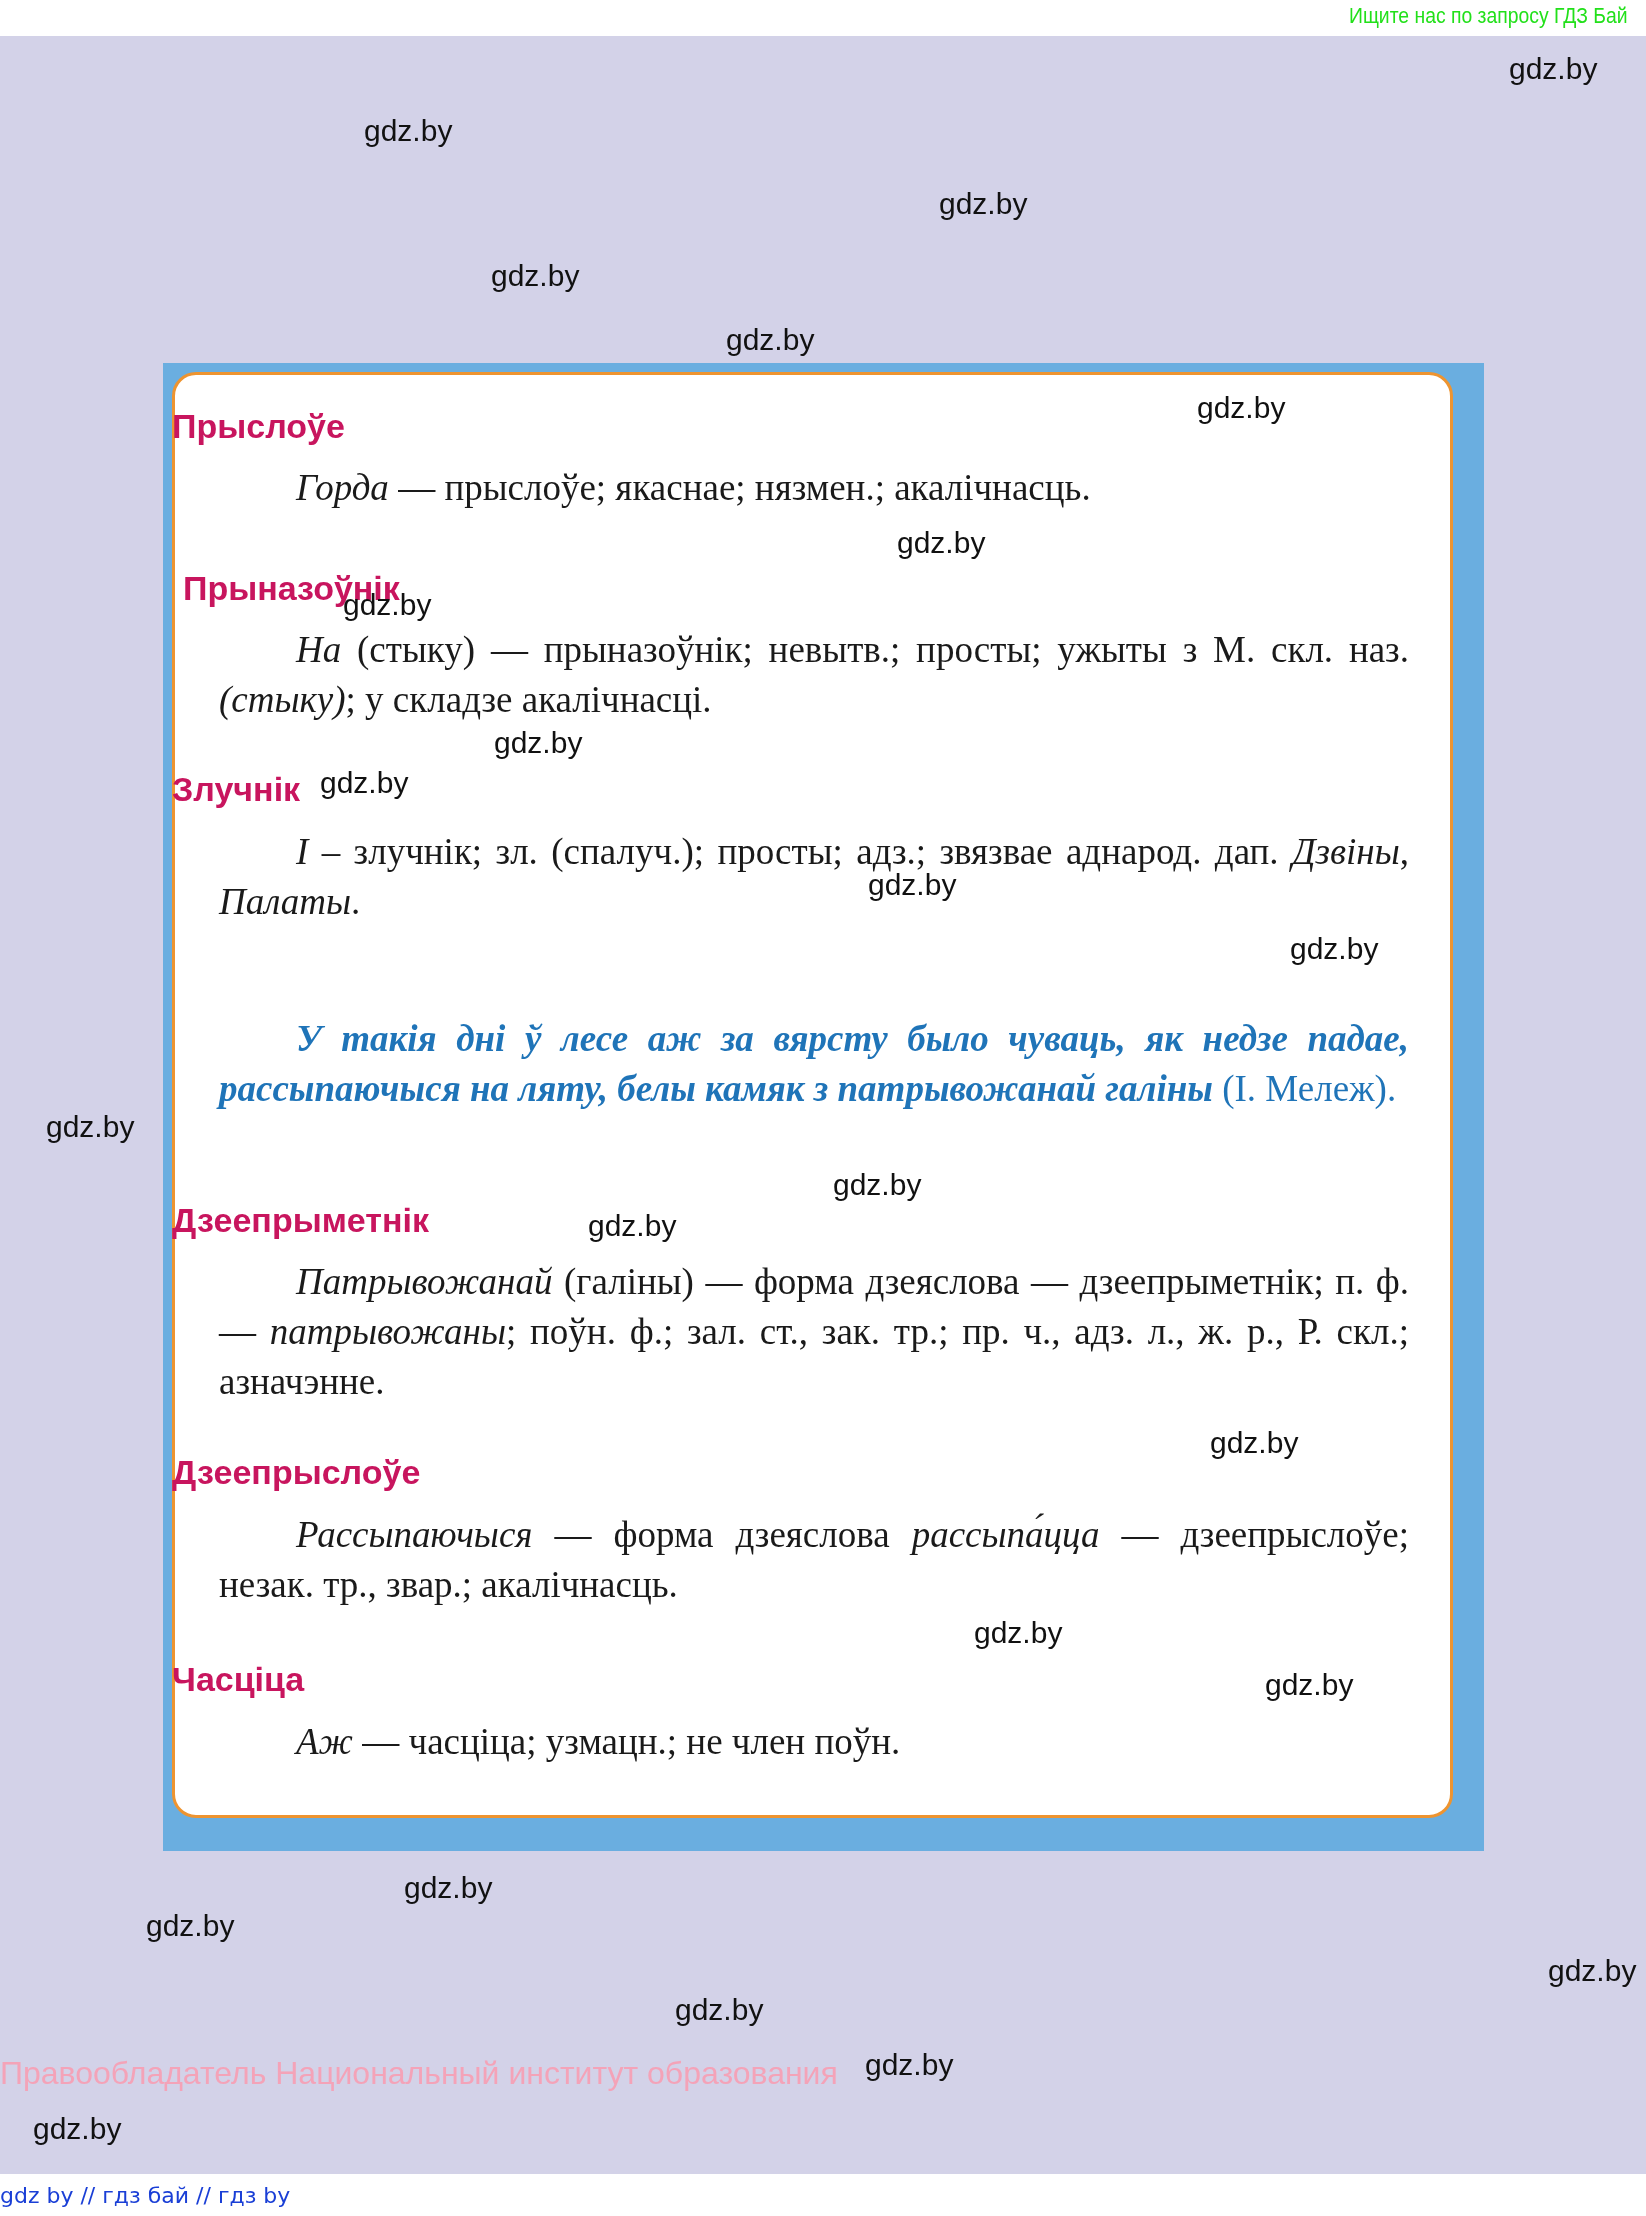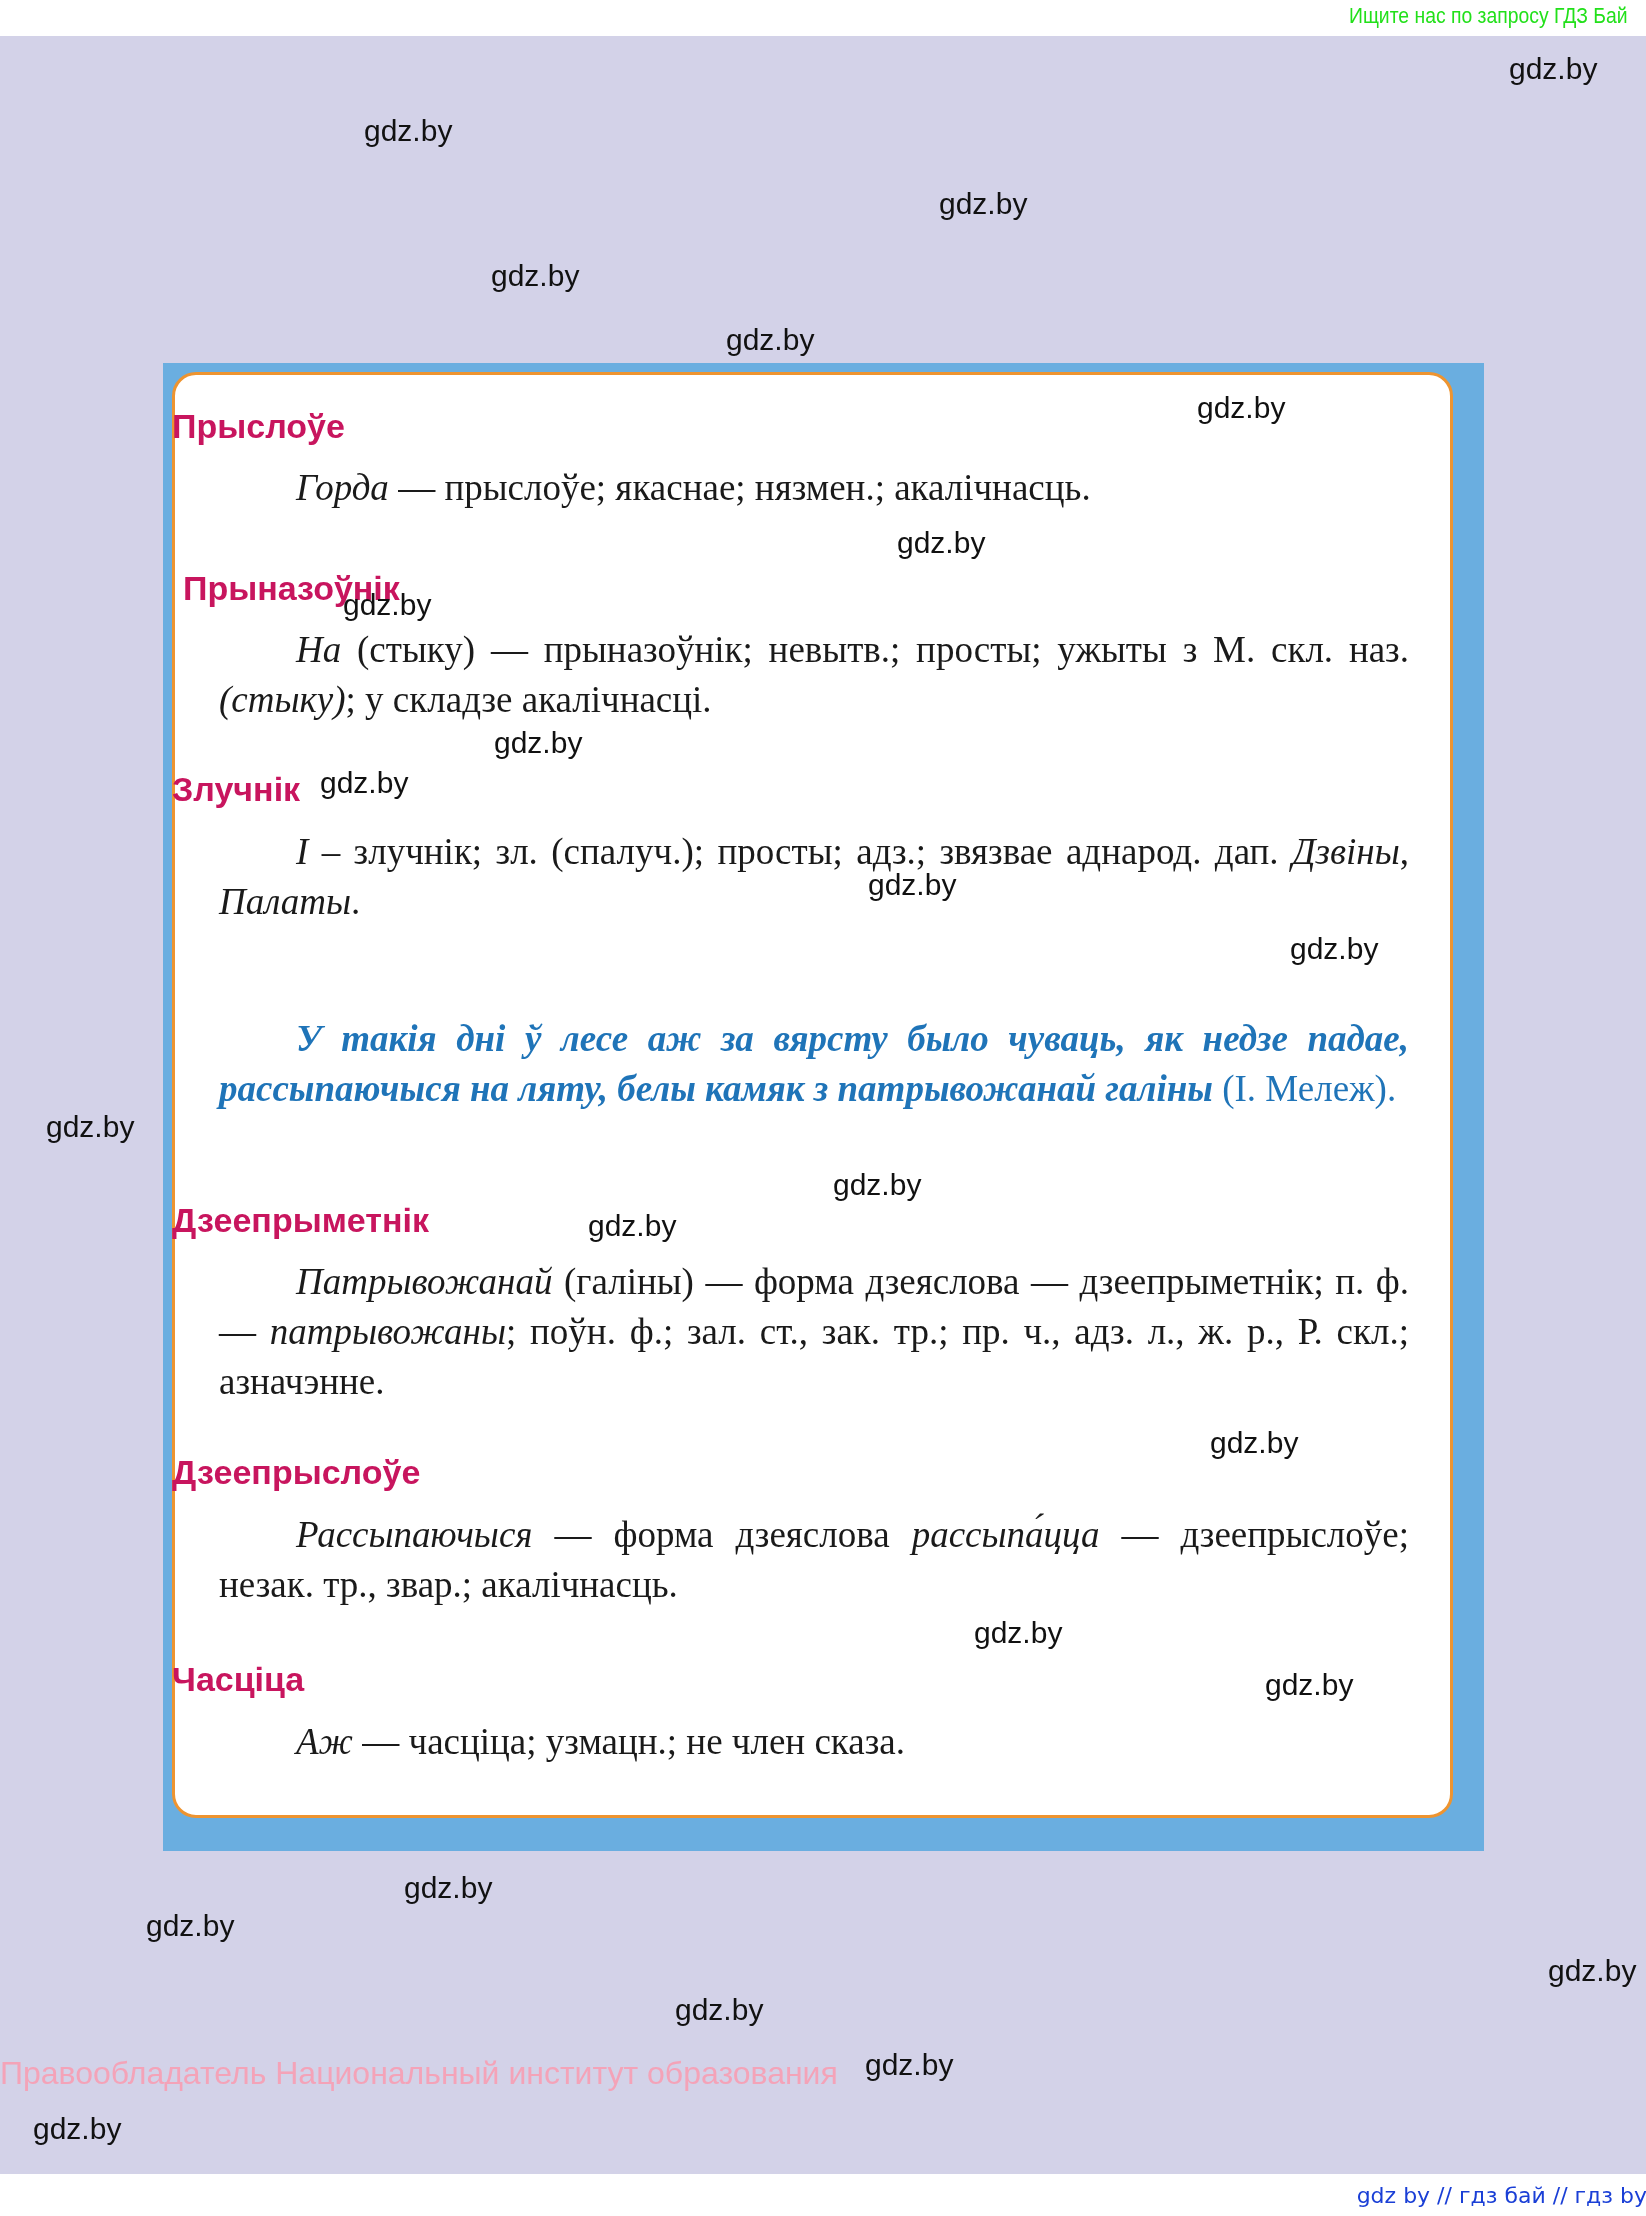--- a/index.html
+++ b/index.html
@@ -1,19 +1,19 @@
 <!DOCTYPE html>
 <html style="font-size:13px"><head>
 <meta charset="utf-8">
 <style>
   html, body { margin:0; padding:0; }
   body { width:1647px; height:2216px; position:relative; background:#d3d2e8; overflow:hidden; font-family:"Liberation Sans", sans-serif; }
   .topbar { position:absolute; left:0; top:0; width:1647px; height:36px; background:#ffffff; text-align:right; }
   .topbar span { display:inline-block; margin-top:3.2px; color:#22e01a; font-size:22px; font-family:"Liberation Sans", sans-serif; transform:scaleX(0.88); }
-  .bottombar { position:absolute; left:0; top:2174px; width:1647px; height:43px; background:#ffffff; text-align:right; }
+  .bottombar { position:absolute; left:0; top:2174px; width:1647px; height:43px; background:#ffffff; text-align:left; }
   .bottombar span { display:inline-block; margin-top:8.9px; color:#1a3fd6; font-size:22px; font-family:"DejaVu Sans", sans-serif; }
   .frame { position:absolute; left:163px; top:363px; width:1321px; height:1488px; background:#6aaee0; }
   .card { position:absolute; left:172px; top:372px; width:1281px; height:1446px; background:#ffffff; border:3.2px solid #ee9430; border-radius:24px; box-sizing:border-box; }
   .h { position:absolute; left:172px; width:1353px; text-align:left; color:#c8155e; font-weight:bold; font-size:34px; font-family:"Liberation Sans", sans-serif; }
   .p { position:absolute; left:219px; width:1190px; font-family:"Liberation Serif", serif; font-size:37px; color:#1a1a1a; line-height:50px; text-align:justify; }
   .p .ind { display:inline-block; width:77px; }
   .p i { font-style:italic; }
   .quote { color:#1f74b8; font-weight:bold; }
   .quote .auth { font-weight:normal; font-style:normal; }
   .wm { position:absolute; font-size:30px; color:#111; font-family:"Liberation Sans", sans-serif; }
@@ -53,21 +53,21 @@
   <span class="ind"></span><i>Патрывожанай</i><span> (галіны) — форма дзеяслова — дзеепрыметнік; п. ф. — </span><i>патрывожаны</i><span>; поўн. ф.; зал. ст., зак. тр.; пр. ч., адз. л., ж. р., Р. скл.; азначэнне.</span>
 </div>
 
 <div class="h" style="top:1453px;">Дзеепрыслоўе</div>
 <div class="p" style="top:1510px;">
   <span class="ind"></span><i>Рассыпаючыся</i><span> — форма дзеяслова </span><i>рассыпа́цца</i><span> — дзеепрыслоўе; незак. тр., звар.; акалічнасць.</span>
 </div>
 
 <div class="h" style="top:1660px;">Часціца</div>
 <div class="p" style="top:1717px;">
-  <span class="ind"></span><i>Аж</i><span> — часціца; узмацн.; не член сказа.</span>
+  <span class="ind"></span><i>Аж</i><span> — часціца; узмацн.; не член поўн.</span>
 </div>
 
 <div class="wm" style="left:1509px;top:52px;">gdz.by</div>
 <div class="wm" style="left:364px;top:114px;">gdz.by</div>
 <div class="wm" style="left:939px;top:187px;">gdz.by</div>
 <div class="wm" style="left:491px;top:259px;">gdz.by</div>
 <div class="wm" style="left:726px;top:323px;">gdz.by</div>
 <div class="wm" style="left:1197px;top:391px;">gdz.by</div>
 <div class="wm" style="left:897px;top:526px;">gdz.by</div>
 <div class="wm" style="left:343px;top:588px;">gdz.by</div>

